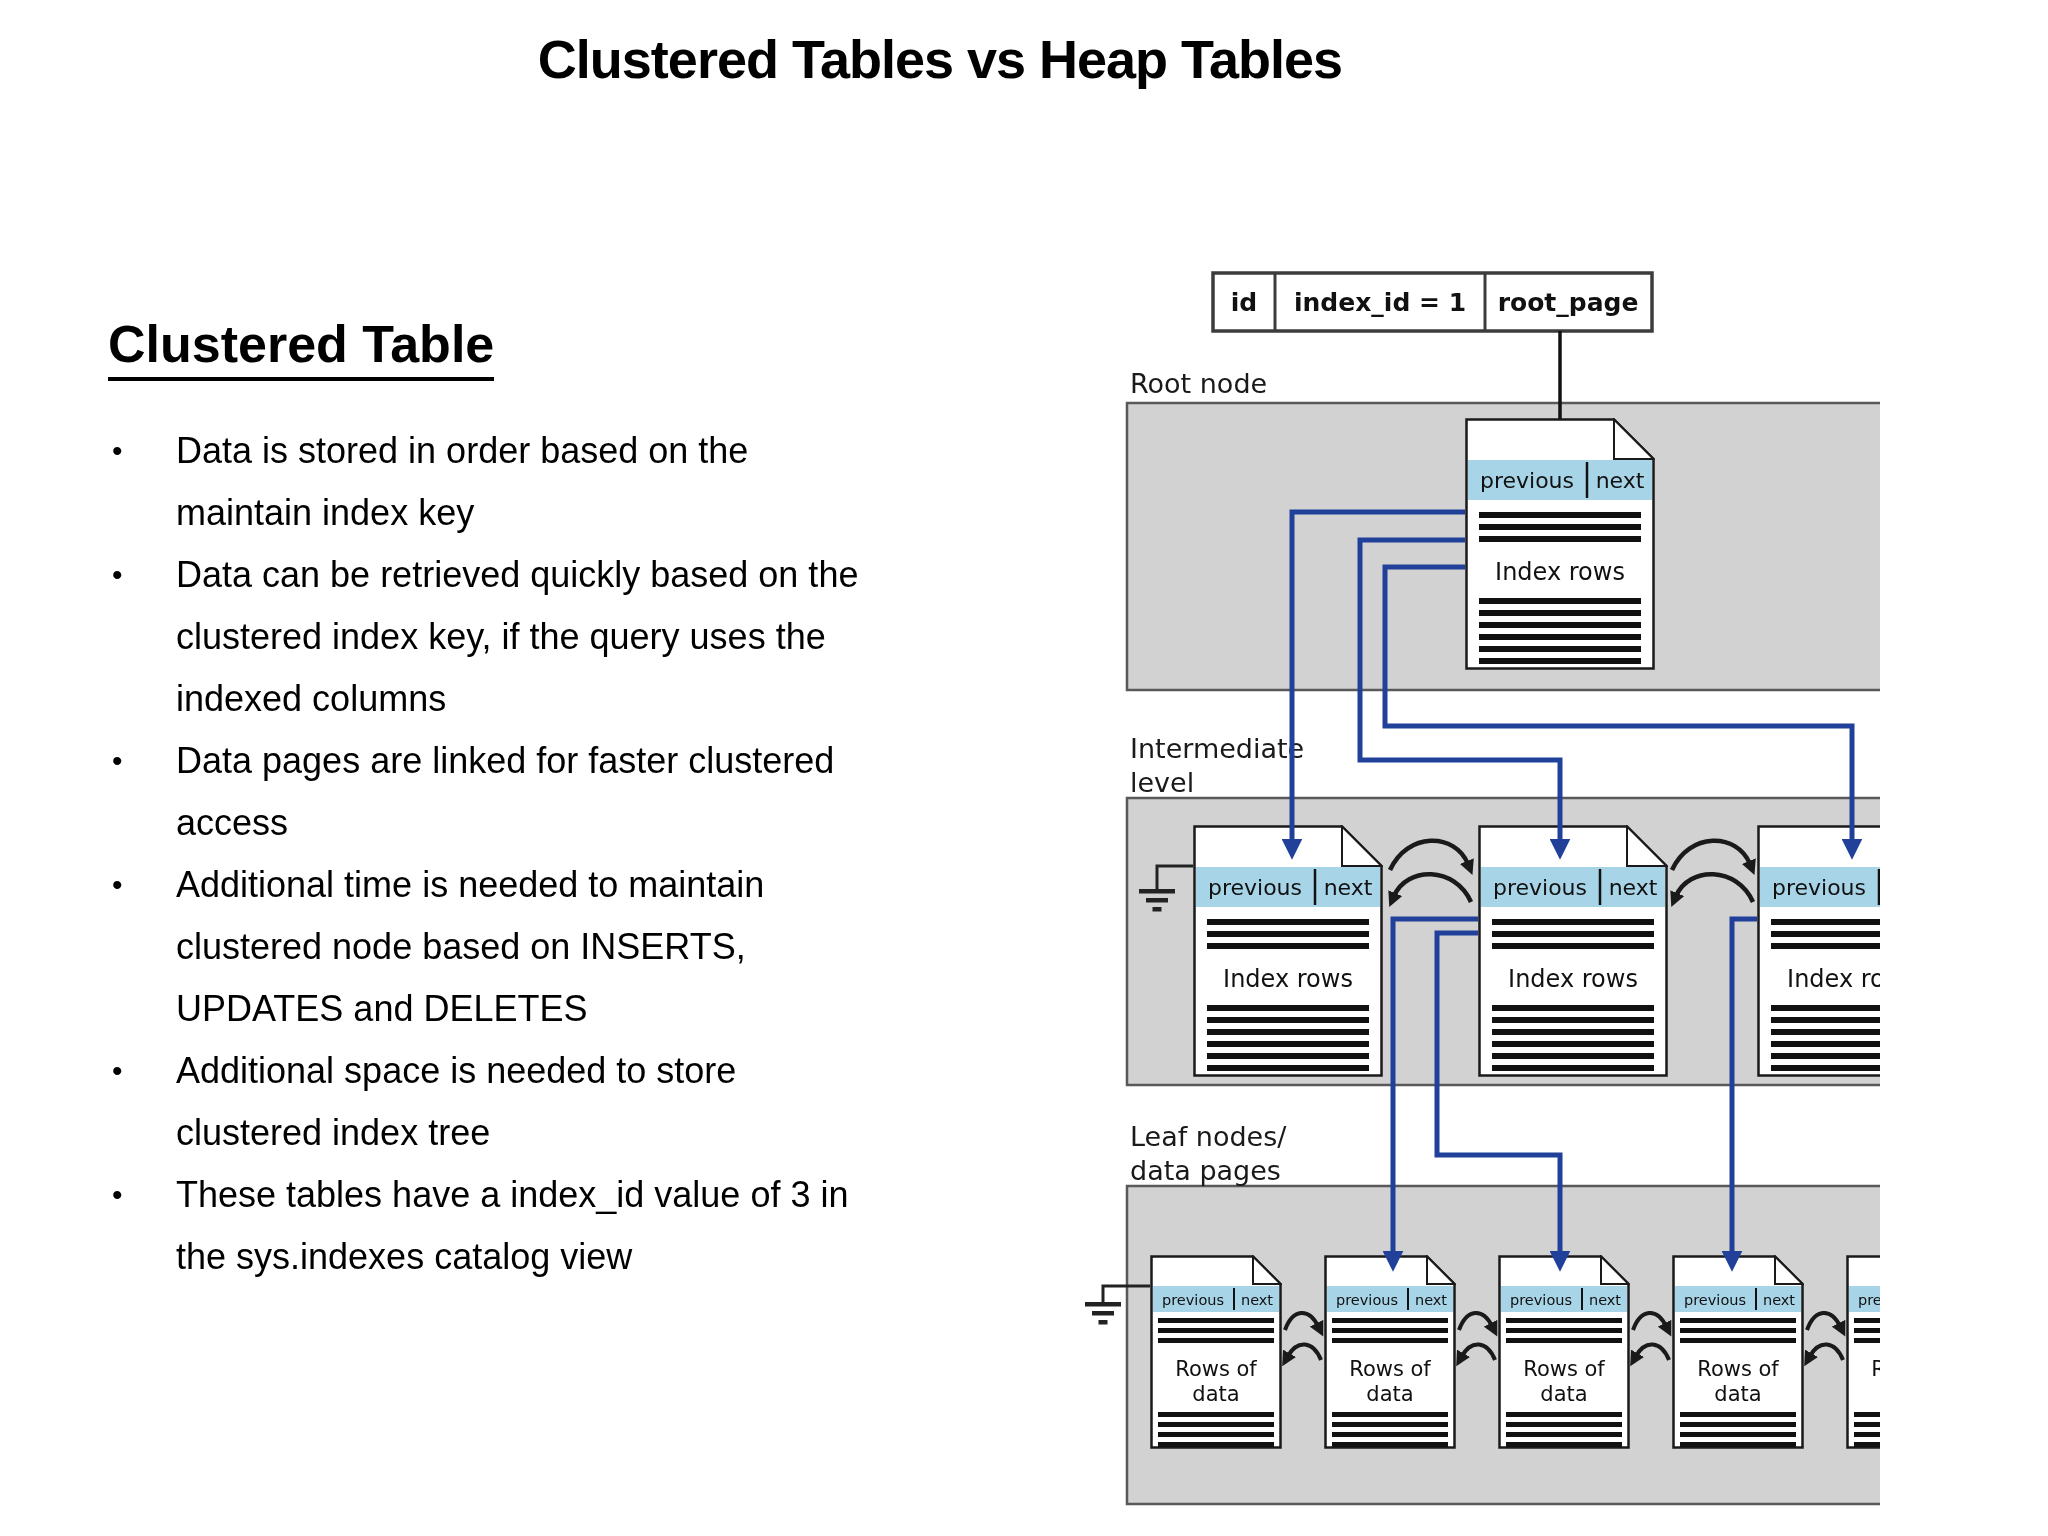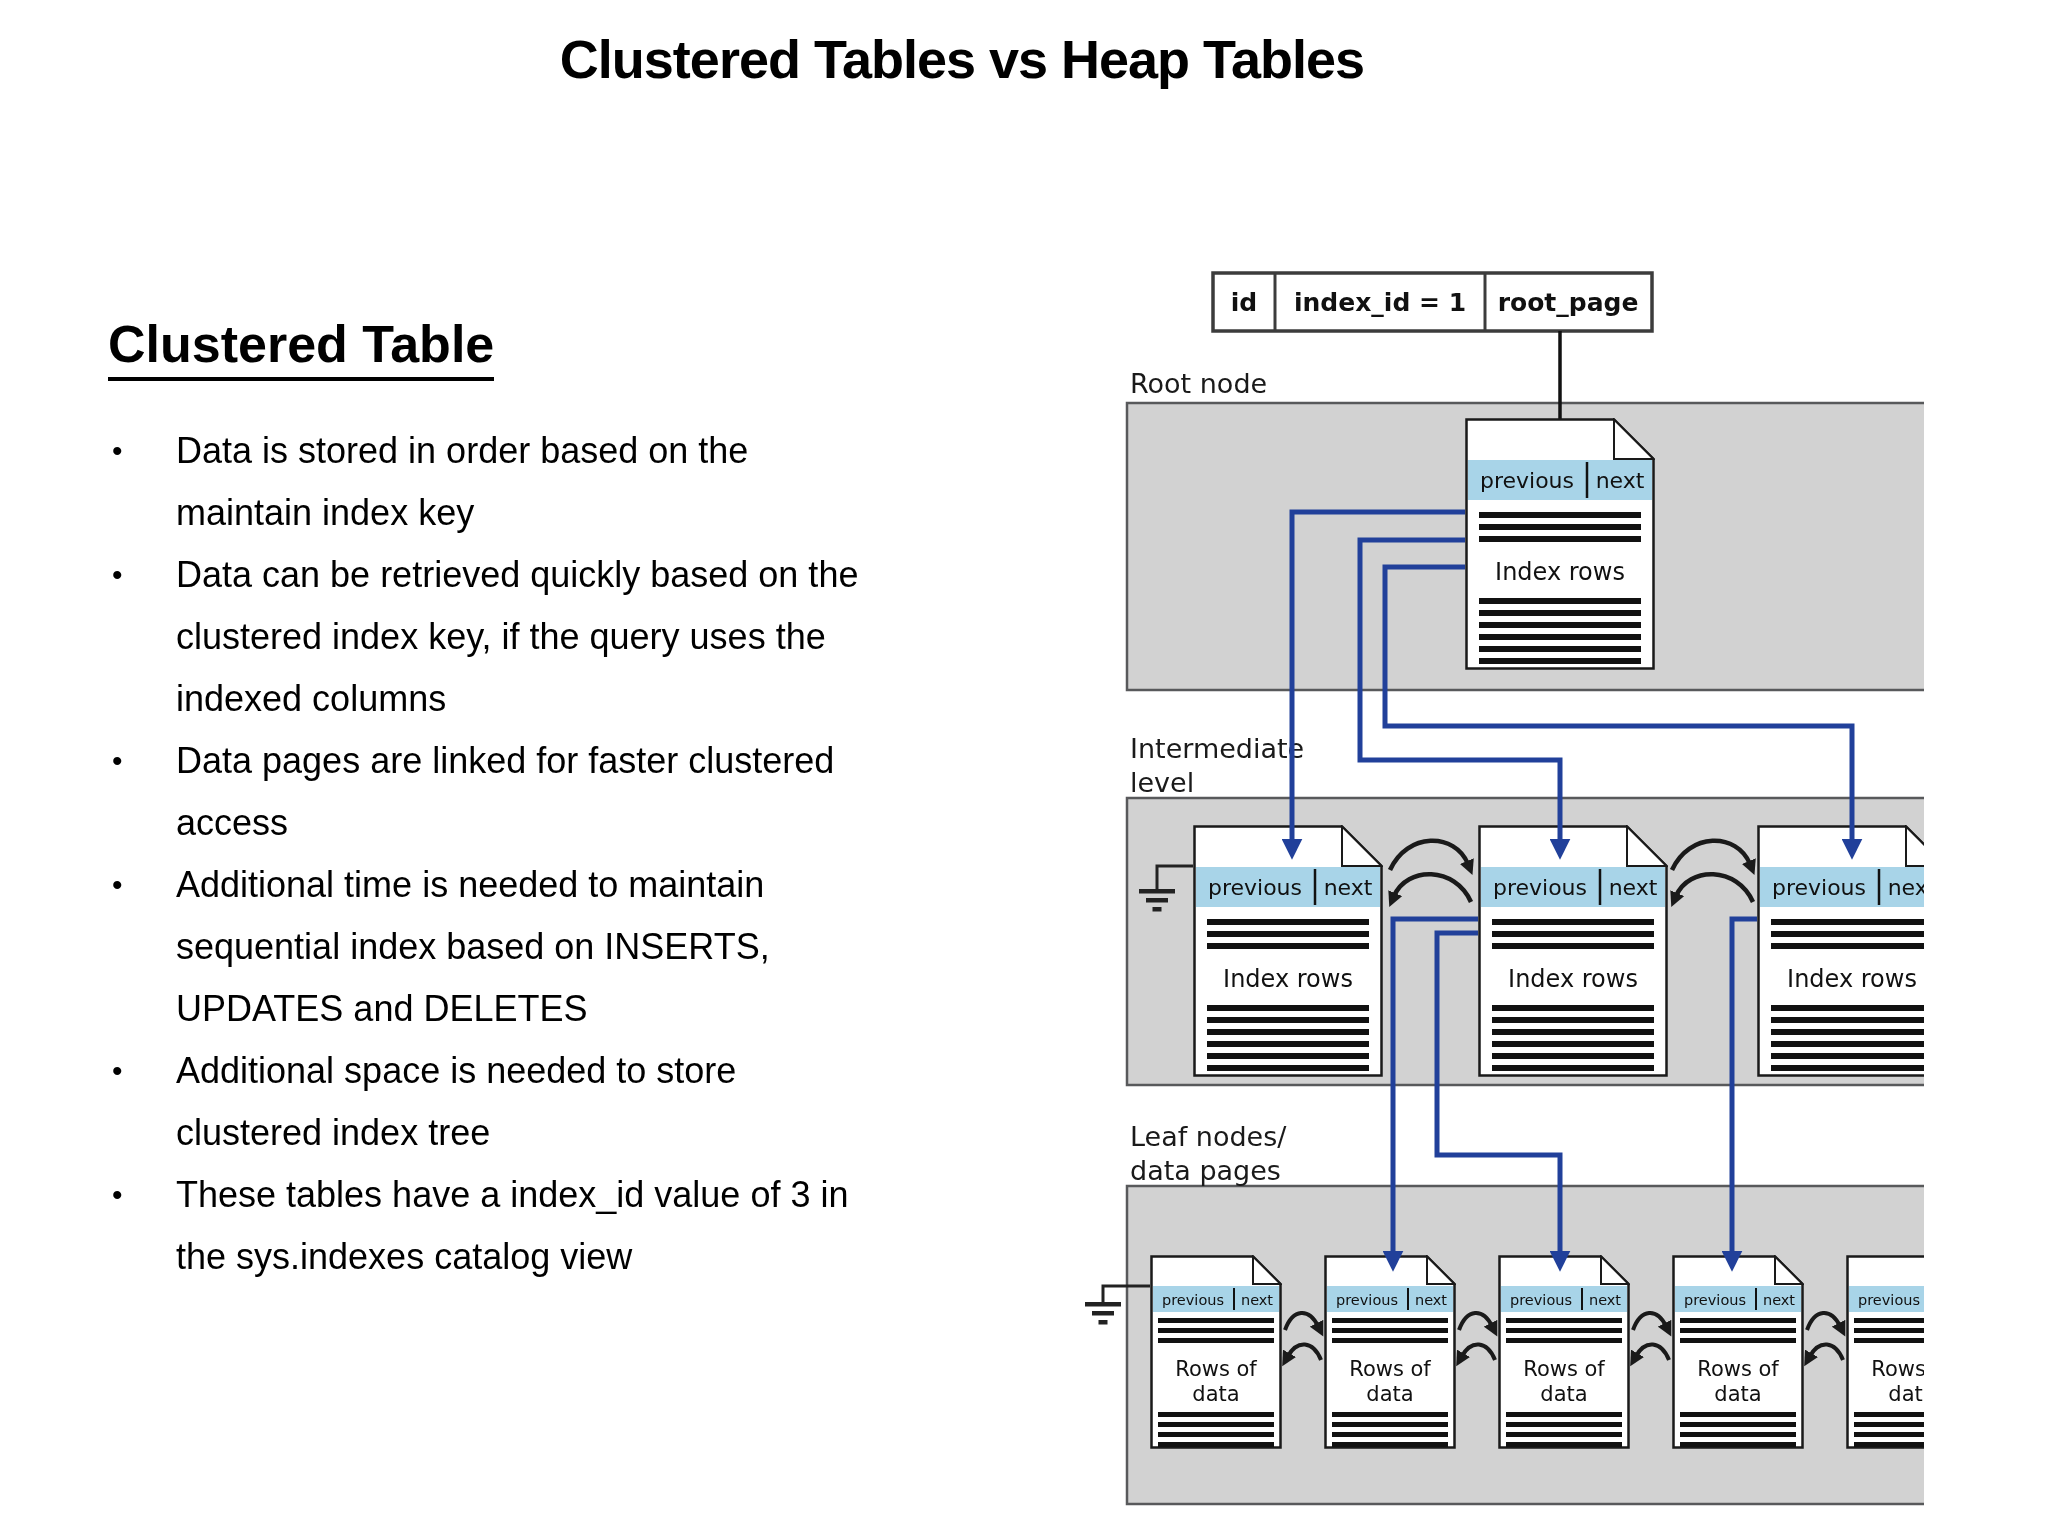--- a/index.html
+++ b/index.html
@@ -1,18 +1,18 @@
 <!DOCTYPE html>
 <html><head>
 <meta charset="utf-8">
 <style>
   html,body{margin:0;padding:0;background:#ffffff;}
   .slide{
     position:relative;width:1880px;height:1536px;background:#ffffff;
-    font-family:"Liberation Sans",sans-serif;color:#000;overflow:hidden;padding-left:44px;
+    font-family:"Liberation Sans",sans-serif;color:#000;overflow:hidden;
   }
   .title{
     position:absolute;left:0;right:0;top:28px;text-align:center;
     font-size:54px;font-weight:bold;letter-spacing:-1px;
   }
   .heading{
     position:absolute;left:108px;top:314px;font-size:52px;font-weight:bold;
     border-bottom:4px solid #000;padding-bottom:3px;display:inline-block;
   }
   .bullets{
@@ -48,21 +48,21 @@
 indexed columns</span>
     </li>
     <li>
       <span class="dot">•</span>
       <span class="txt">Data pages are linked for faster clustered
 access</span>
     </li>
     <li>
       <span class="dot">•</span>
       <span class="txt">Additional time is needed to maintain
-sequential index based on INSERTS,
+clustered node based on INSERTS,
 UPDATES and DELETES</span>
     </li>
     <li>
       <span class="dot">•</span>
       <span class="txt">Additional space is needed to store
 clustered index tree</span>
     </li>
     <li>
       <span class="dot">•</span>
       <span class="txt">These tables have a index_id value of 3 in

